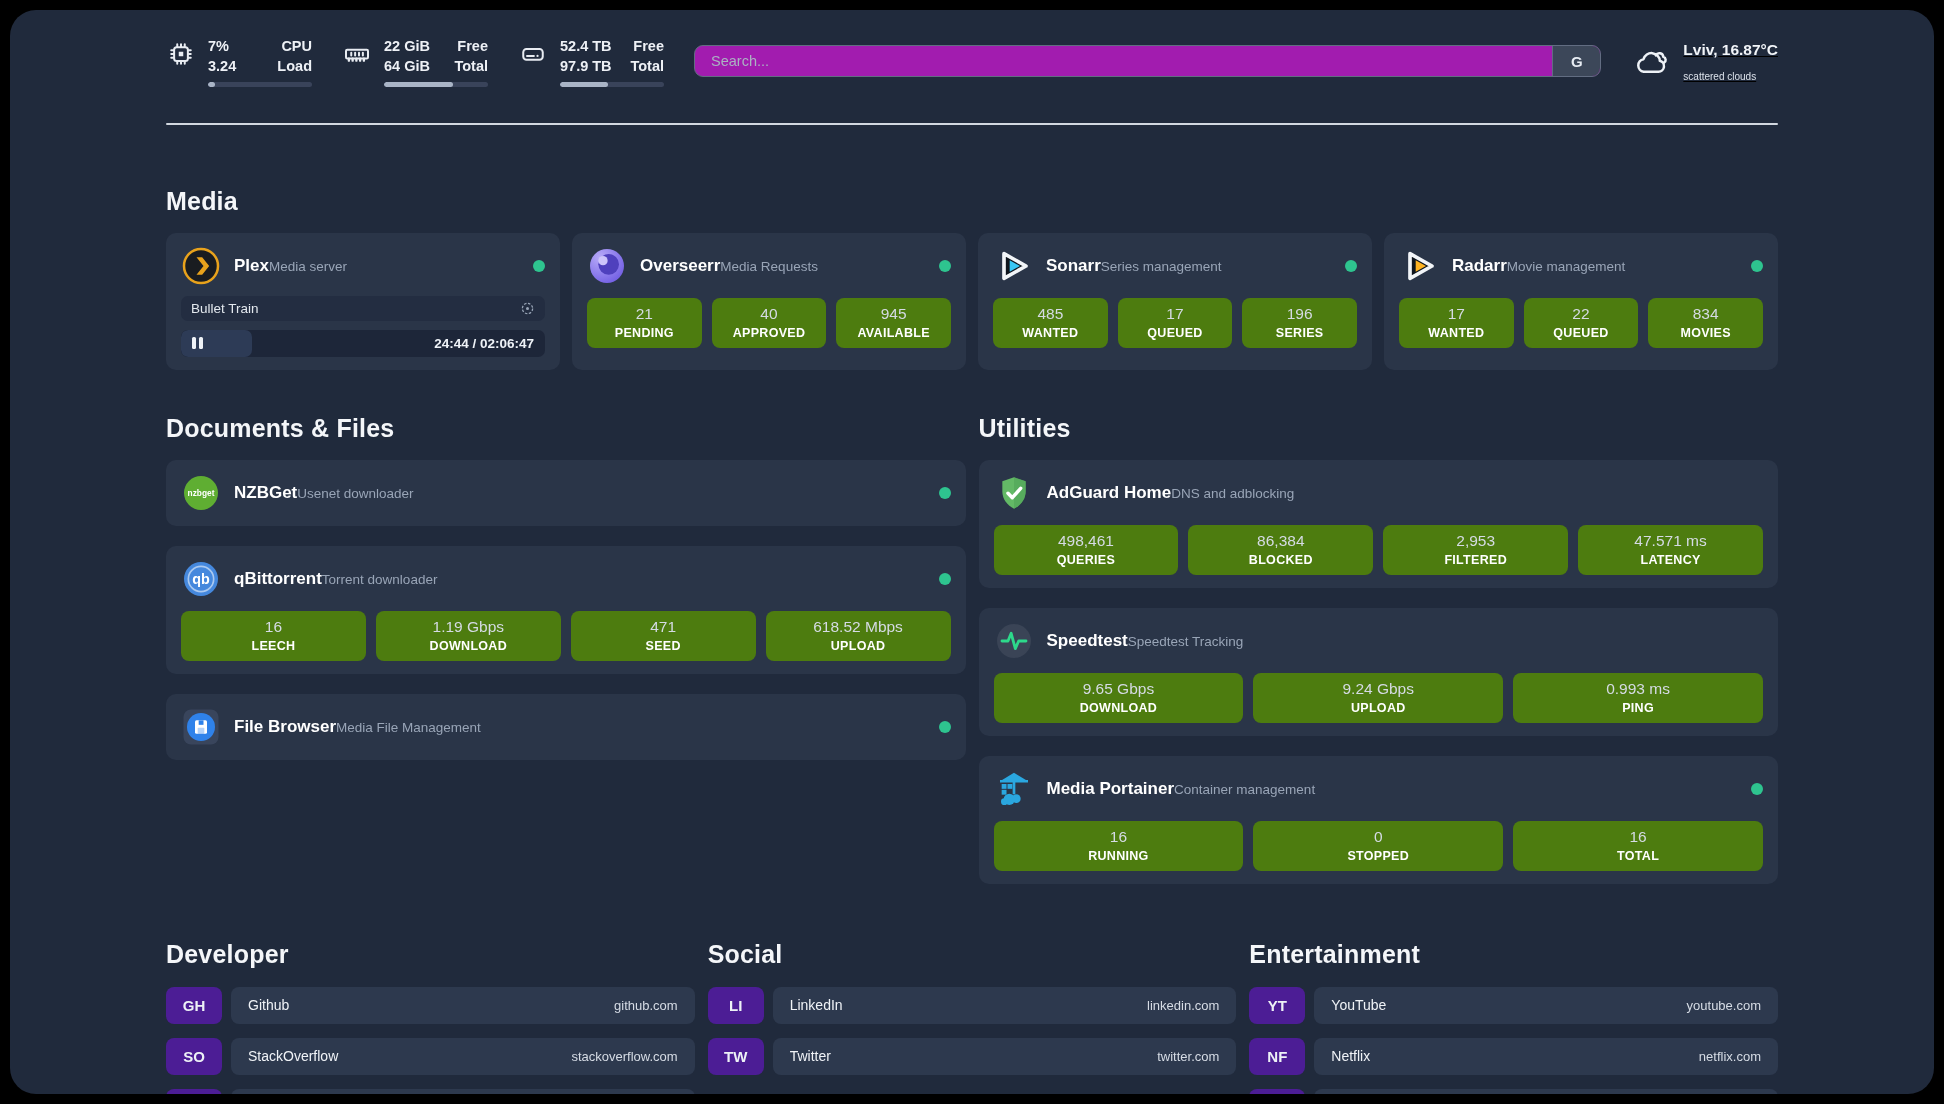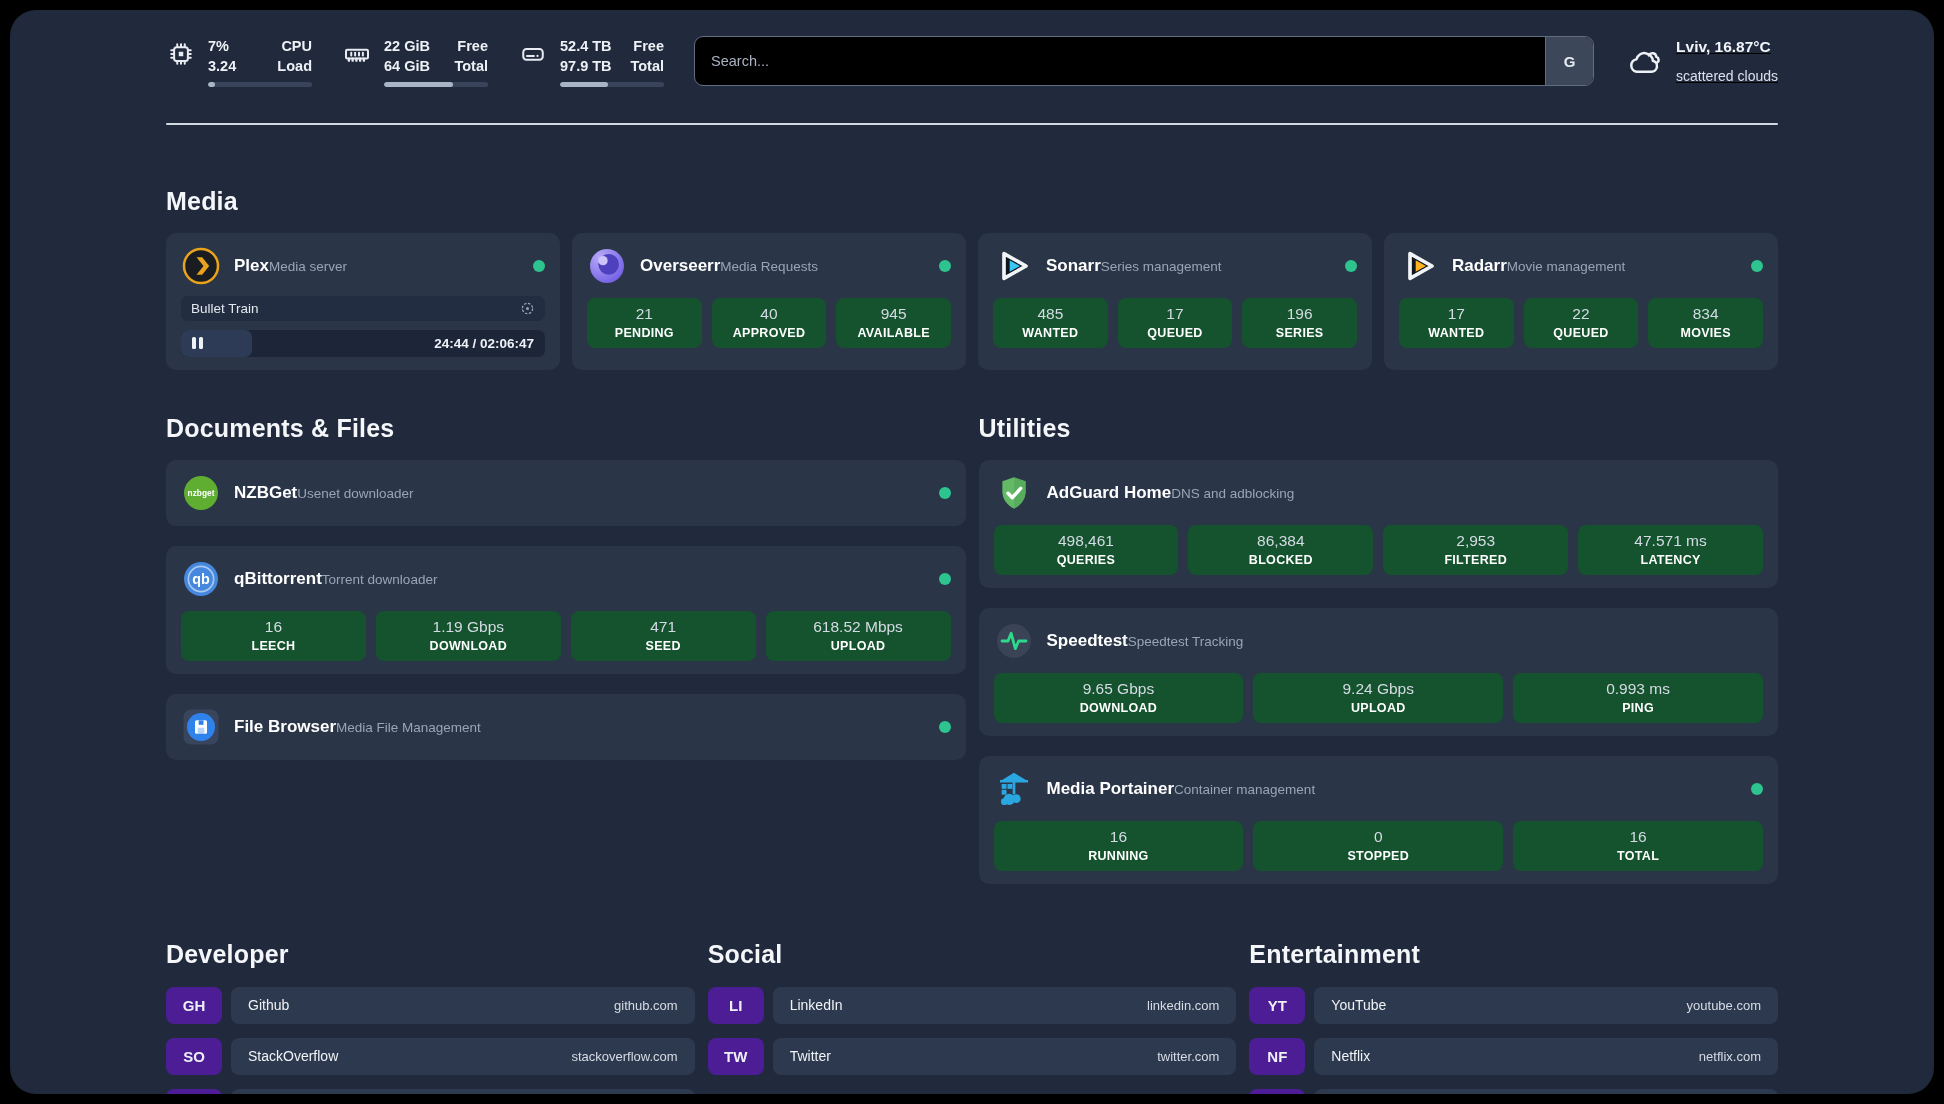--- a/index.html
+++ b/index.html
@@ -11,49 +11,49 @@
   
   .header { display:flex; align-items:center; gap:30px; }
   .hdr-stat { display:flex; align-items:flex-start; gap:12px; }
   .hdr-icon { width:30px; height:30px; flex:none; margin-top:3px; }
   .hdr-body { display:flex; flex-direction:column; }
   .hdr-cols { display:flex; gap:18px; justify-content:space-between; min-width:104px; }
   .hdr-col { font-size:14.5px; font-weight:600; color:#eef1f6; line-height:1.4; white-space:nowrap; }
   .hdr-col.right { text-align:right; }
   .hdr-bar { height:5px; border-radius:3px; background:#39435a; margin-top:5px; overflow:hidden; }
   .hdr-bar-fill { height:100%; border-radius:3px; background:#a9b4c6; }
-  .search-wrap { flex:1; display:flex; align-items:stretch; height:50px; border:1.5px solid #626d82; border-radius:9px; background:#000000; overflow:hidden; }
+  .search-wrap { flex:1; display:flex; align-items:stretch; height:32px; border:1.5px solid #626d82; border-radius:9px; background:#a21caf; overflow:hidden; }
   .search-input { flex:1; background:transparent; border:none; outline:none; color:#dfe5ee; font-size:14.5px; padding:0 16px; font-family:"Liberation Sans", sans-serif; }
   .search-input::placeholder { color:#aab3c2; }
   .search-btn { width:48px; background:#3c4759; border-left:1.5px solid #626d82; color:#e8edf4; font-size:15px; font-weight:600; display:flex; align-items:center; justify-content:center; cursor:pointer; }
   .weather { display:flex; align-items:center; gap:12px;text-decoration:underline; }
   .weather-icon { width:40px; height:40px; }
   .weather-line1 { font-size:15.5px; font-weight:700; color:#f2f5f9; }
-  .weather-line2 { font-size:14px; color:#dbe1ea; margin-top:12px; }
+  .weather-line2 { font-size:10px; color:#dbe1ea; margin-top:12px; }
   .divider { height:2px; background:#dce1e9; border-radius:1px; margin-top:36px; opacity:.95; }
 
   
   .sec-title { font-size:25px; font-weight:600; color:#f4f6f9; letter-spacing:.2px; }
   .media-title { margin-top:62px; }
   .media-grid { display:grid; grid-template-columns:repeat(4,1fr); gap:12px; margin-top:17px; }
   .grid-2 { display:grid; grid-template-columns:1fr 1fr; gap:0 13px; margin-top:44px; }
   .col { display:flex; flex-direction:column; }
   .col .card { margin-top:17px; }
   .col .card + .card { margin-top:20px; }
 
   .card { background:#2a3548; border-radius:10px; padding:13px 15px; cursor:pointer; }
   .card-head { display:flex; align-items:center; gap:13px; }
   .app-icon { width:40px; height:40px; flex:none; display:flex; align-items:center; justify-content:center; }
   .head-text { display:flex; flex-direction:row; }
   .app-name { font-size:17px; font-weight:600; color:#ffffff; }
   .app-desc { font-size:13.5px; color:#99a5b7; margin-top:3px; }
   .dot { width:12px; height:12px; border-radius:50%; margin-left:auto; flex:none; }
 
   .stats { display:grid; grid-auto-flow:column; grid-auto-columns:1fr; gap:10px; margin-top:12px; }
-  .tile { background:#14532d; border-radius:8px; text-align:center; padding:7px 4px 8px 4px; }
+  .tile { background:#4d7c0f; border-radius:8px; text-align:center; padding:7px 4px 8px 4px; }
   .tile-v { font-size:15.5px; color:#d5dbe4; }
   .tile-l { font-size:12.5px; font-weight:700; color:#fff; margin-top:3px; letter-spacing:.3px; }
 
   
   .media-row { background:#232d41; border-radius:7px; margin-top:10px; padding:5px 10px; display:flex; align-items:center; justify-content:space-between; }
   .np-title { font-size:13.5px; color:#e3e8ee; }
   .player { background:#1d2639; border-radius:7px; margin-top:9px; height:27px; position:relative; display:flex; align-items:center; overflow:hidden; cursor:pointer; }
   .player-fill { position:absolute; left:0; top:0; bottom:0; background:#2d3b56; border-radius:7px; }
   .pause { position:relative; margin-left:11px; display:flex; gap:3.5px; cursor:pointer; }
   .pause span { width:3.5px; height:12px; background:#eef2f7; border-radius:1.5px; display:block; }

